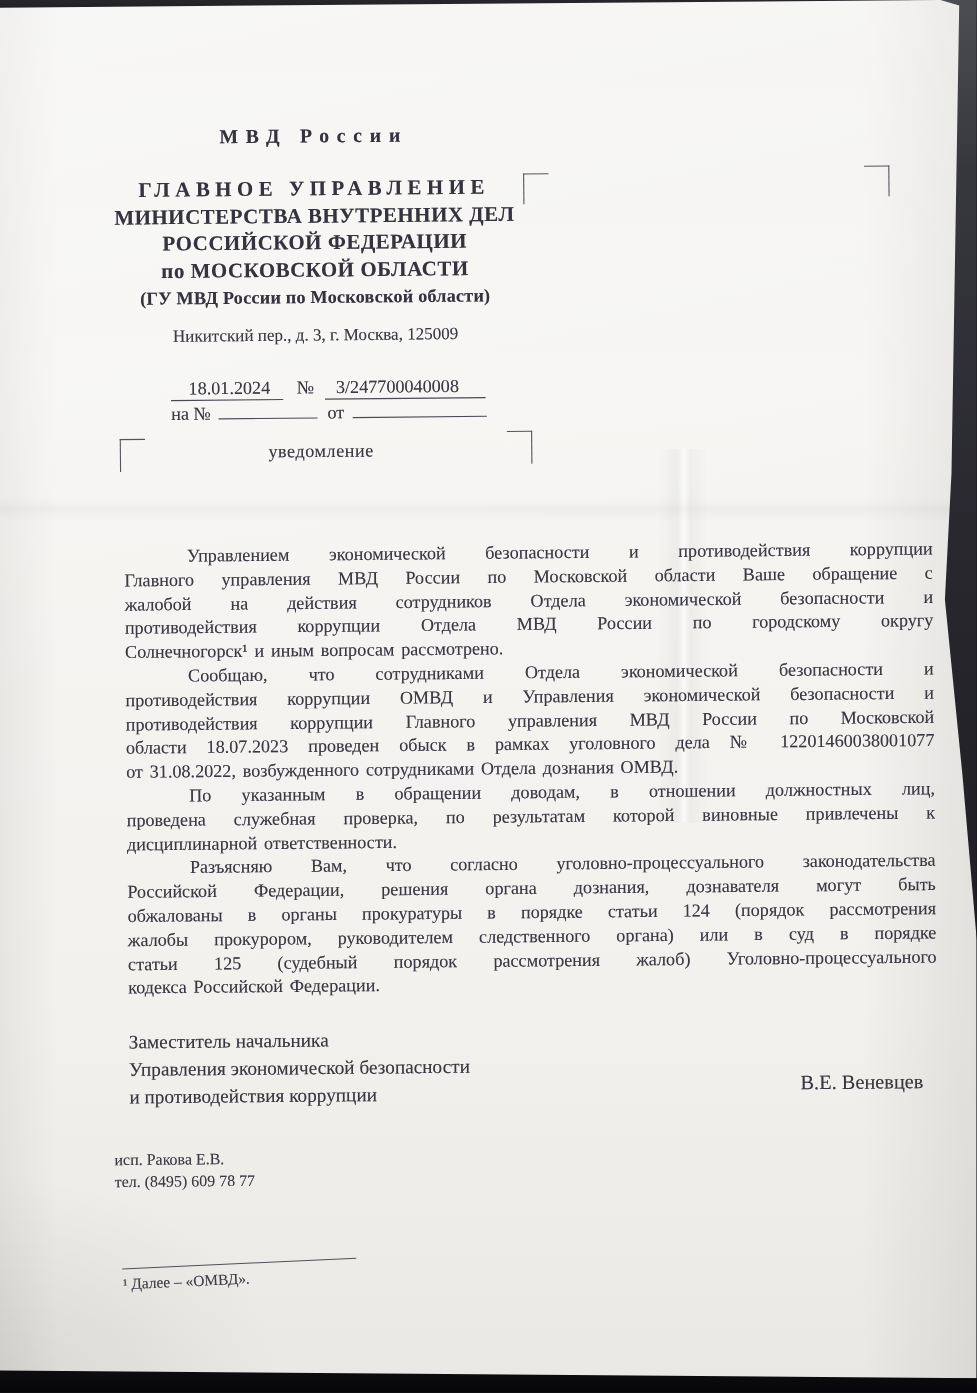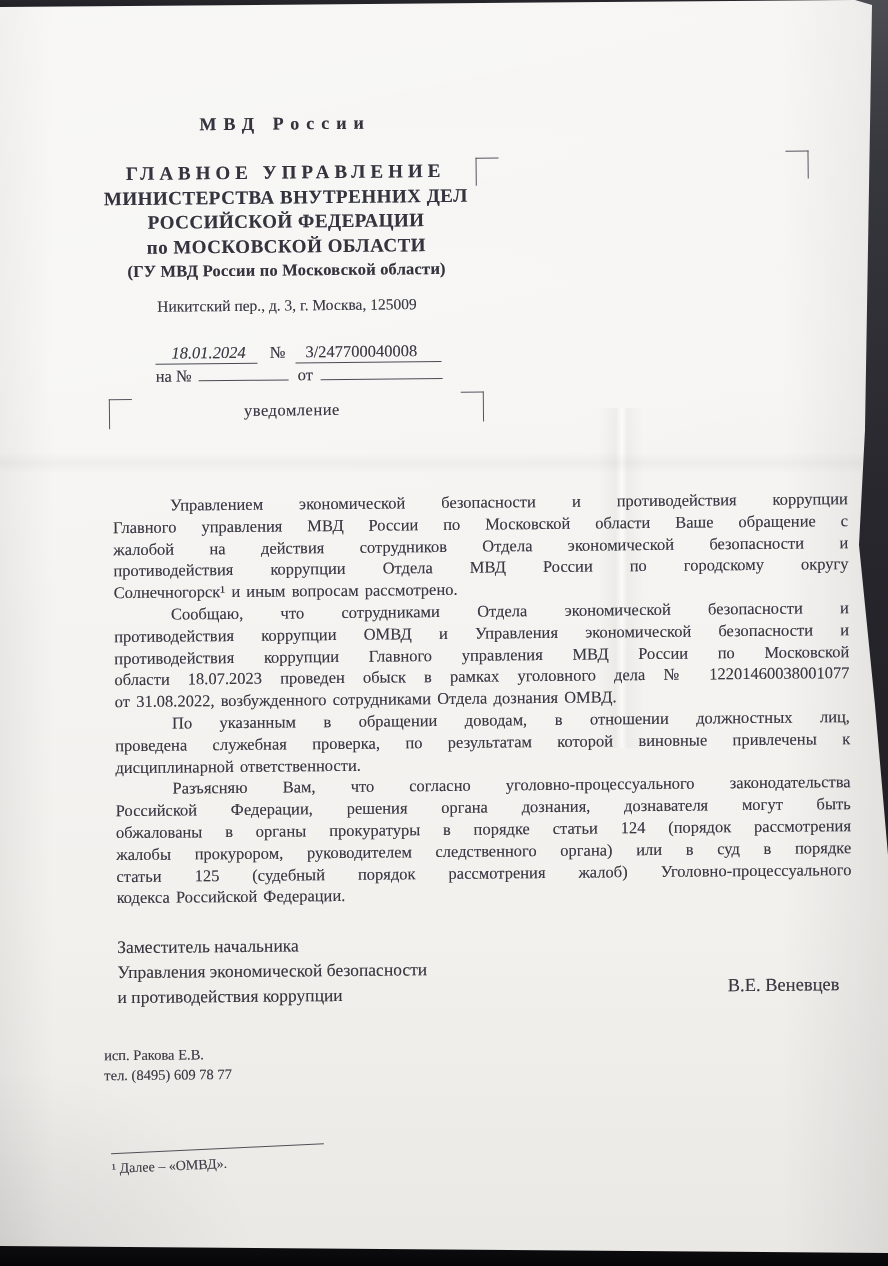--- a/index.html
+++ b/index.html
@@ -44,21 +44,21 @@
   .ministry{font-size:18px;font-weight:bold;letter-spacing:7px;white-space:nowrap;}
   .org{margin-top:26px;font-weight:bold;font-size:19px;line-height:24.5px;letter-spacing:0.5px;}
   .org-line1{letter-spacing:5px;}
   .org-short{font-size:16.5px;letter-spacing:0.2px;}
   .address{margin-top:13px;font-size:15.5px;color:#3c3b45;}
 
   
   .ref{position:absolute;left:157px;top:341px;font-size:16.5px;color:#3a3944;white-space:nowrap;}
   .ref-row2{margin-top:3px;}
   .u{border-bottom:1.4px solid #4b4a54;}
-  .u-date{padding:0 12px 1px 16px;font-style:italic;}
+  .u-date{padding:0 12px 1px 16px;}
   .u-num{padding:0 24px 1px 10px;}
   .no-sign{margin:0 10px 0 12px;}
   .blank{display:inline-block;height:14px;border-bottom:1.4px solid #4b4a54;vertical-align:baseline;}
   .blank-1{width:90px;margin:0 9px 0 7px;}
   .blank-2{width:122px;margin-left:8px;}
 
   
   .mark{position:absolute;width:22px;height:27px;pointer-events:none;}
   .mark.tl{border-top:1.4px solid #55545e;border-left:1.4px solid #55545e;}
   .mark.tr{border-top:1.4px solid #55545e;border-right:1.4px solid #55545e;}

